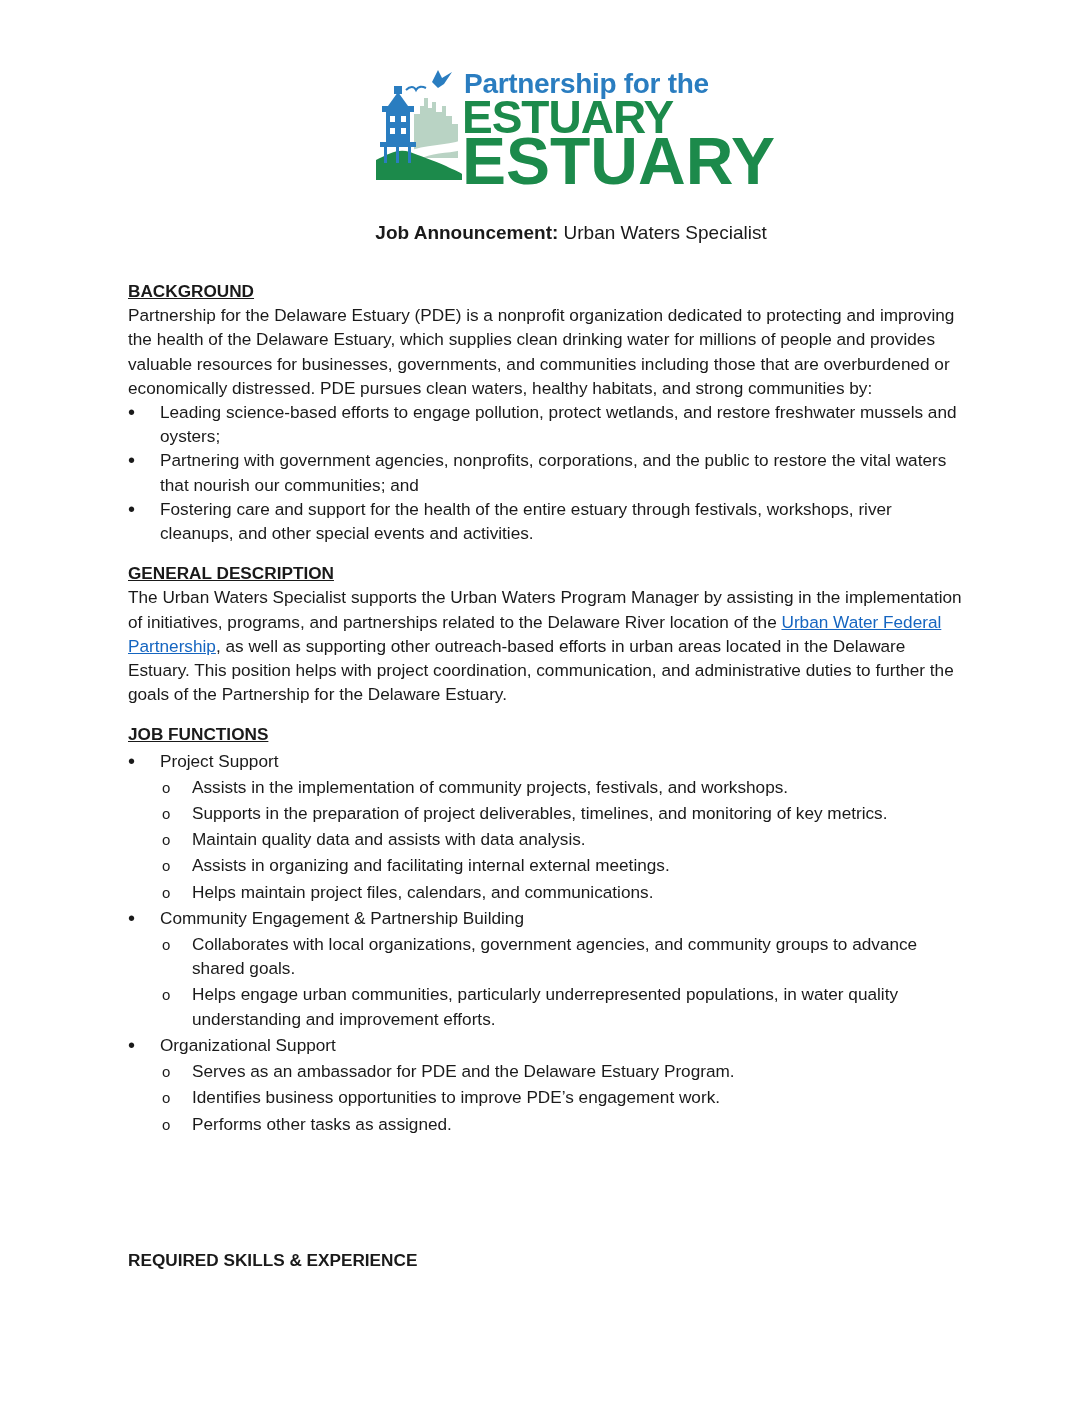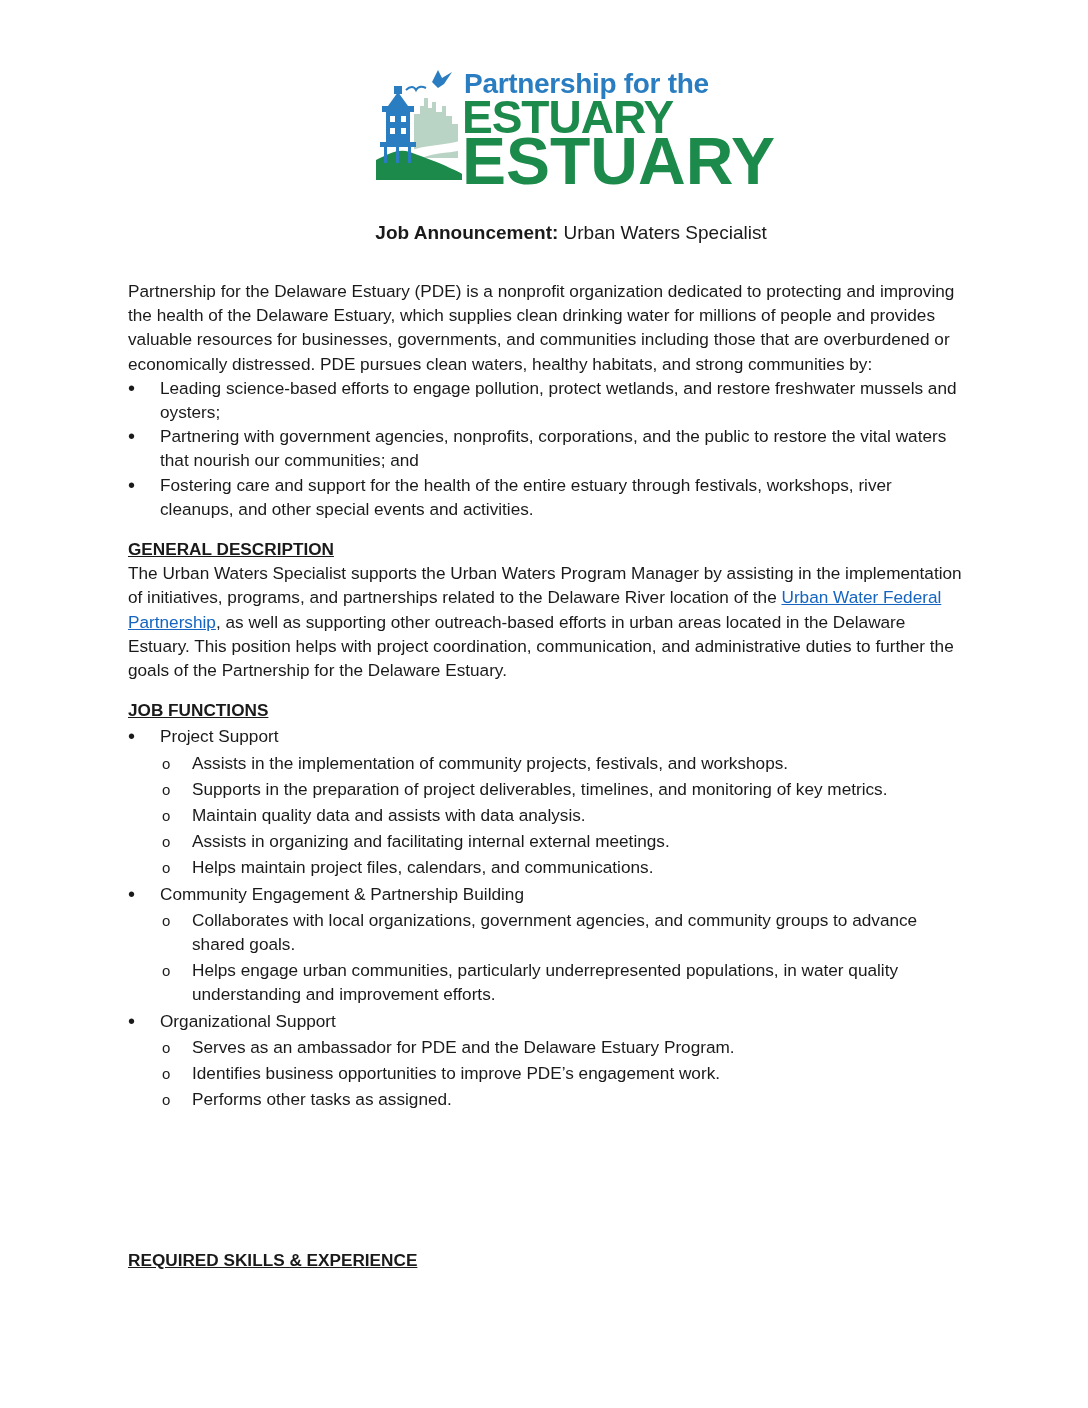--- a/index.html
+++ b/index.html
@@ -32,21 +32,21 @@
     ul.bul > li { position: relative; padding-left: 32px; }
     ul.bul > li::before { content: "\2022"; position: absolute; left: 0; top: 0; font-size: 20px; }
     ul.sub { list-style: none; margin: 0; padding: 0; }
     ul.sub > li { position: relative; padding-left: 32px; margin-top: 2px; }
     ul.sub > li::before { content: "o"; position: absolute; left: 2px; top: 1px; font-size: 15px; }
     ul.bul.jf > li { margin-top: 2px; }
 
     a.link { color: #1565c0; text-decoration: underline; }
 
     .req { position: absolute; left: 128px; top: 1250px; font-size: 17.2px;
-      font-weight: bold; text-decoration: underline; }
+      font-weight: bold; }
   </style>
 </head>
 <body>
 
 <div class="page">
 
   <div class="logo">
     <svg class="logo-art" width="90" height="118" viewBox="0 0 90 118">
 
       <path d="M38 60 L38 46 L44 46 L44 38 L48 38 L48 30 L52 30 L52 40 L56 40 L56 34 L60 34 L60 44 L66 44 L66 38 L70 38 L70 48 L76 48 L76 56 L82 56 L82 90 L38 90 Z" fill="#b9d3c4"></path>
@@ -76,20 +76,21 @@
     <div class="logo-text-bot">ESTUARY</div>
   </div>
 
   <div class="doc-title">
     <b>Job Announcement:</b><span> Urban Waters Specialist</span>
   </div>
 
   <div class="content">
 
     <div class="sec">
+      <div class="h">BACKGROUND</div>
       <p>Partnership for the Delaware Estuary (PDE) is a nonprofit organization dedicated to protecting and improving the health of the Delaware Estuary, which supplies clean drinking water for millions of people and provides valuable resources for businesses, governments, and communities including those that are overburdened or economically distressed. PDE pursues clean waters, healthy habitats, and strong communities by:</p>
       <ul class="bul">
         <li>Leading science-based efforts to engage pollution, protect wetlands, and restore freshwater mussels and oysters;</li>
         <li>Partnering with government agencies, nonprofits, corporations, and the public to restore the vital waters that nourish our communities; and</li>
         <li>Fostering care and support for the health of the entire estuary through festivals, workshops, river cleanups, and other special events and activities.</li>
       </ul>
     </div>
 
     <div class="sec">
       <div class="h">GENERAL DESCRIPTION</div>

